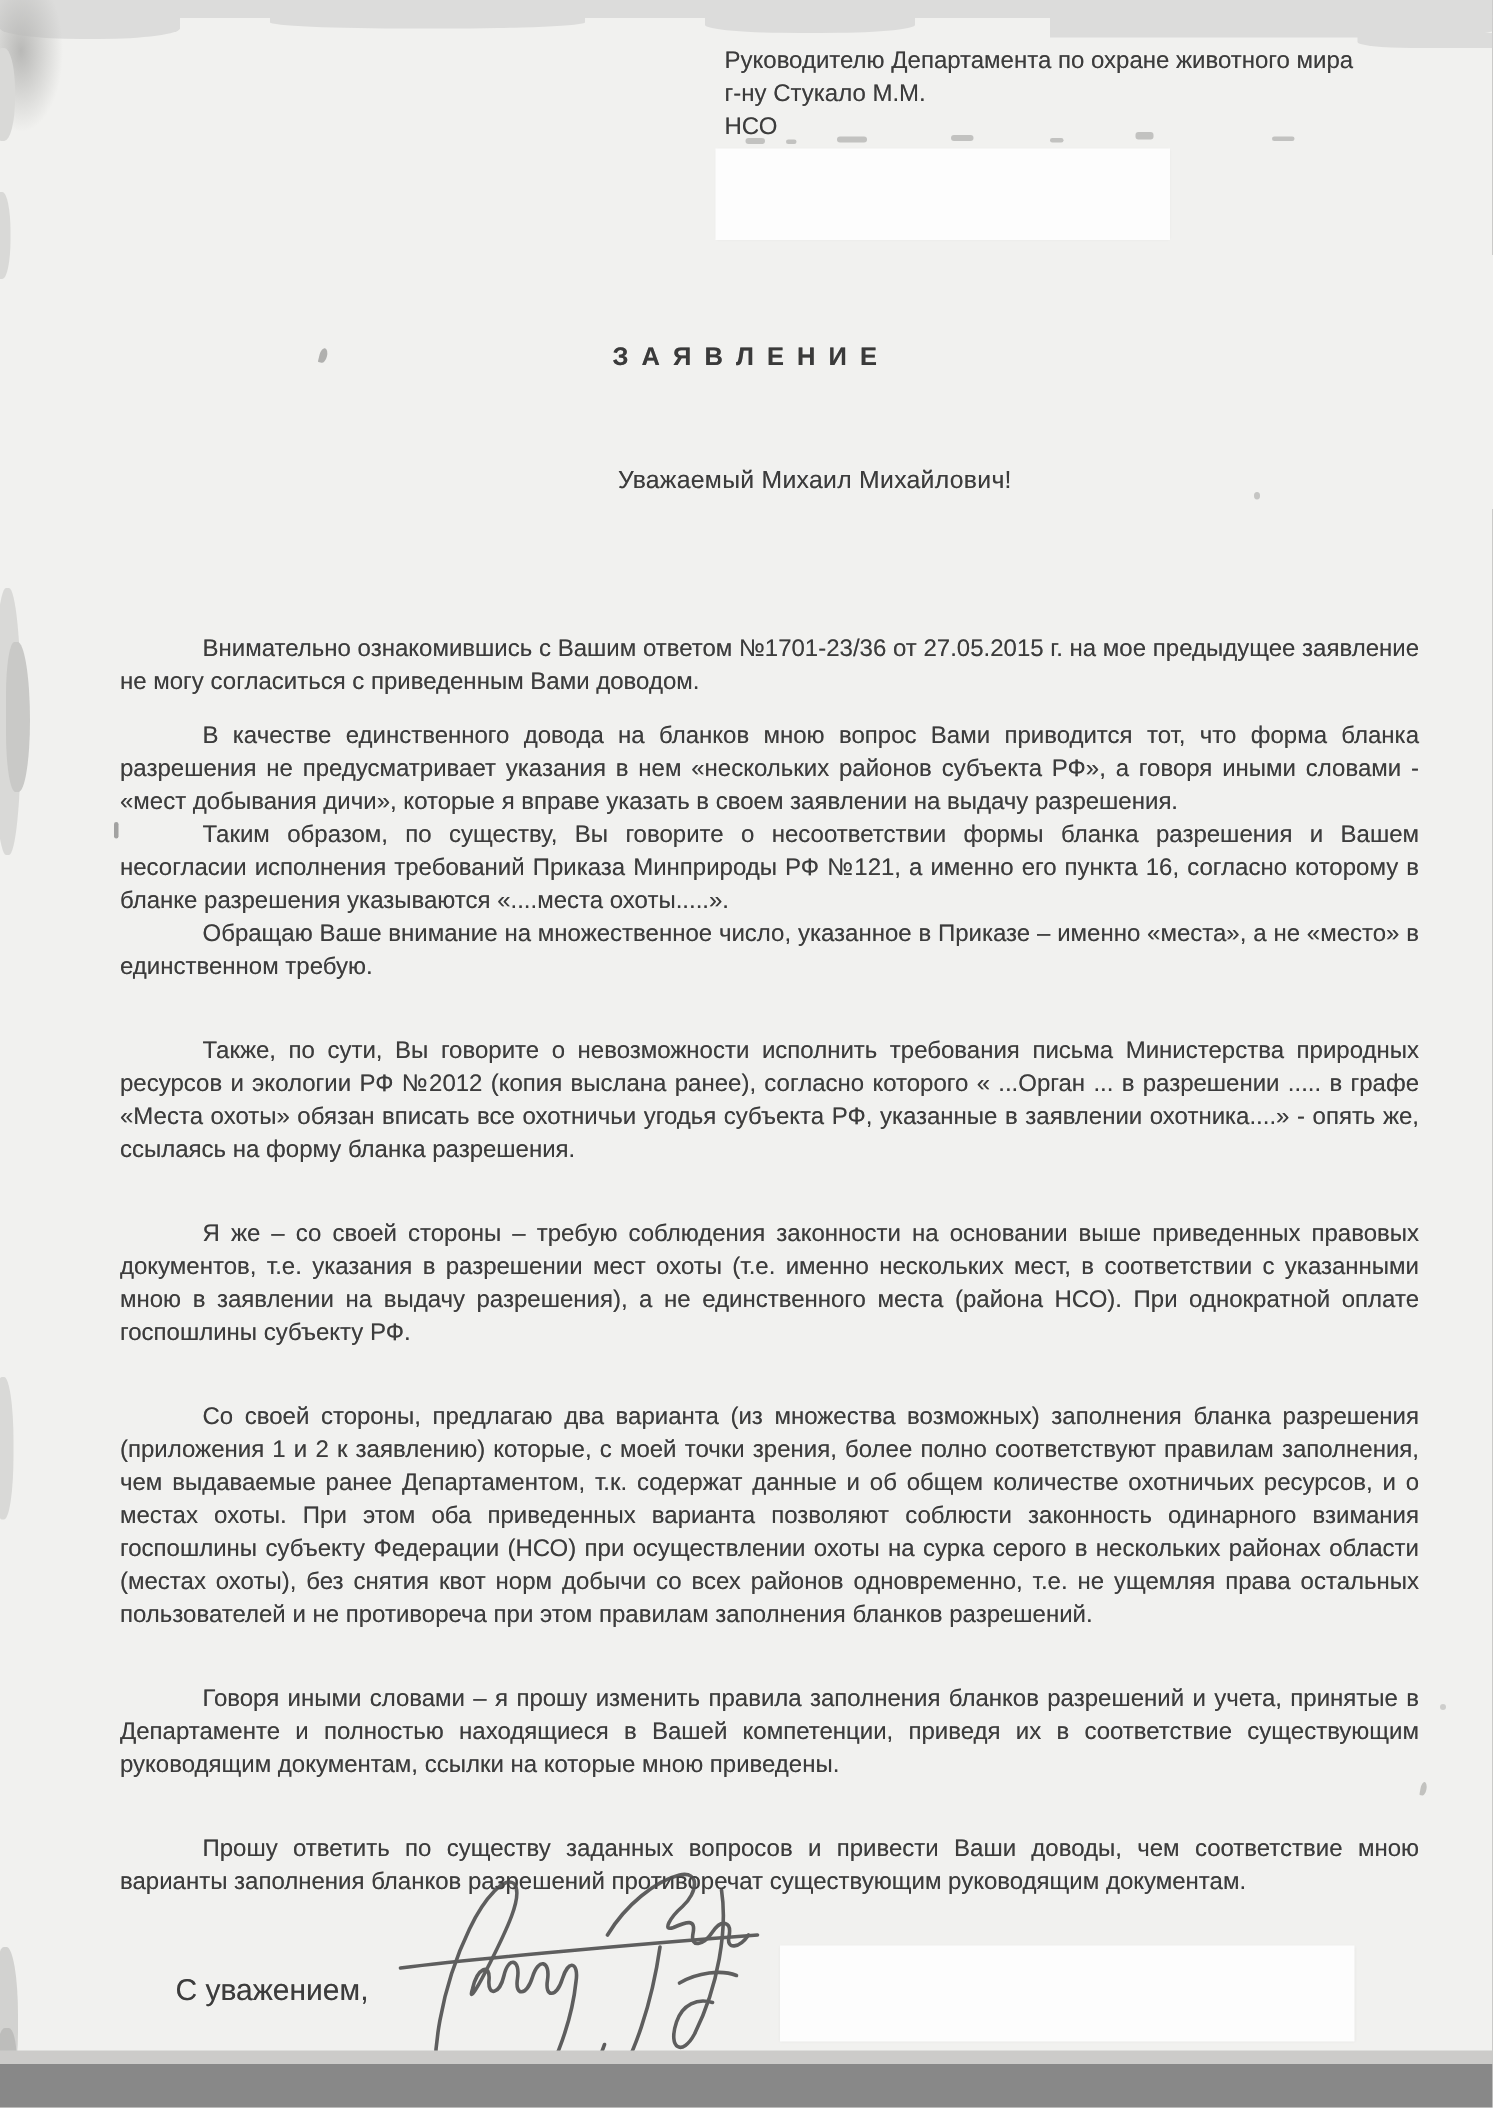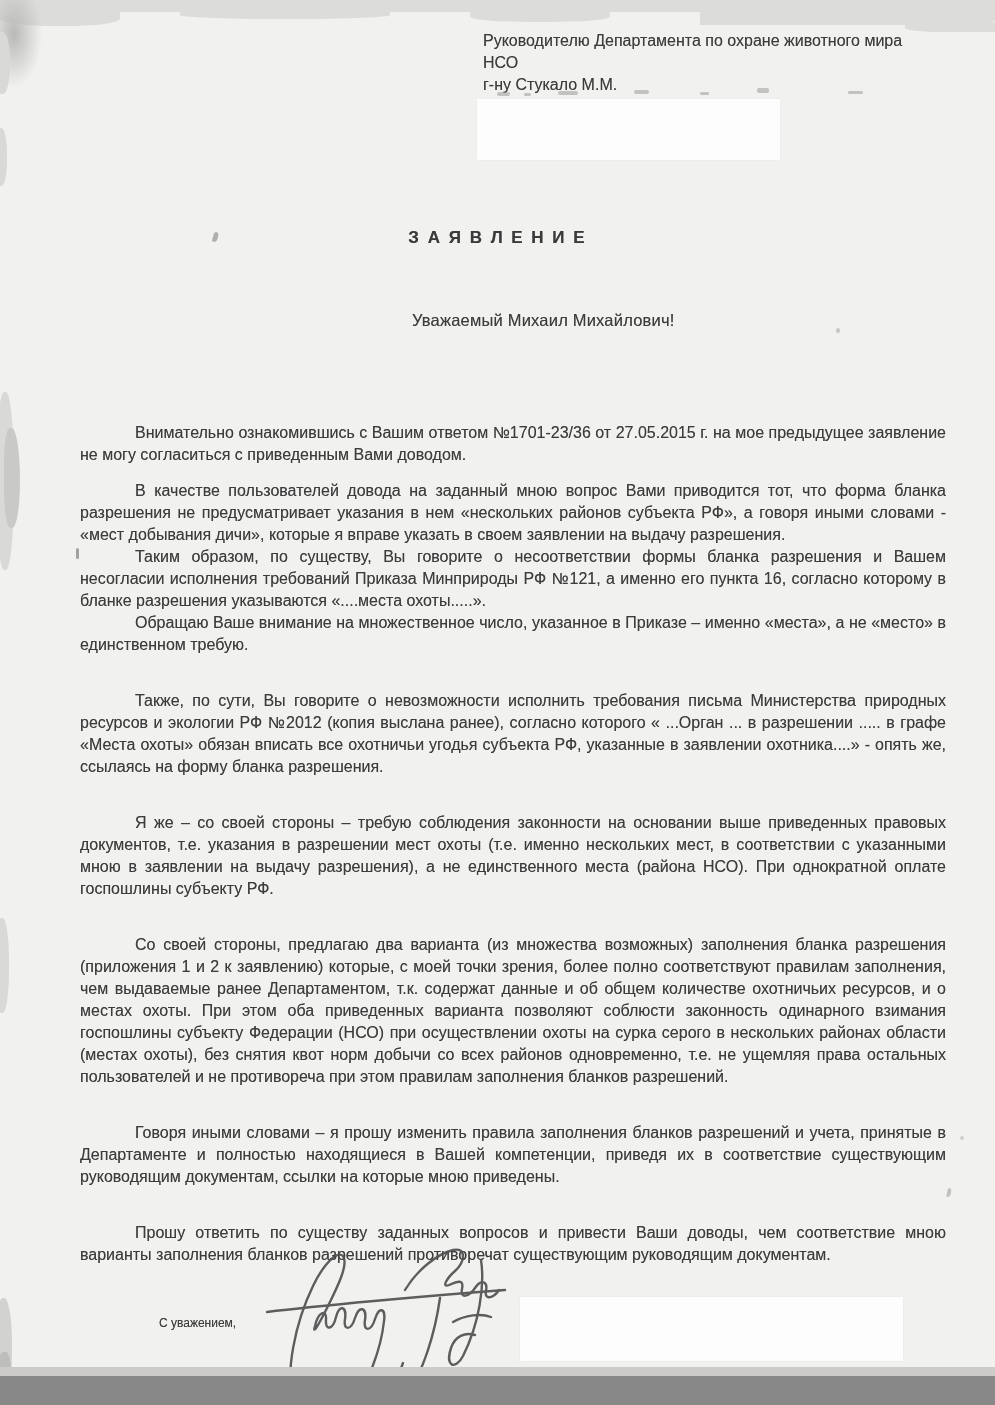--- a/index.html
+++ b/index.html
@@ -55,21 +55,21 @@
   
   .recipient{position:absolute;left:483px;top:30px;width:480px;font-size:16px;line-height:22px;}
   .copy-line{position:absolute;left:483px;top:171px;width:480px;font-size:16px;}
   .doc-title{position:absolute;left:0;top:228px;width:100%;text-align:center;
     font-size:17px;font-weight:bold;letter-spacing:2px;color:#3a3a3a;}
   .greeting{position:absolute;left:364px;top:311px;font-size:16.5px;letter-spacing:.2px;margin-left:48px;}
   .body-text{position:absolute;left:80px;top:388px;width:866px;font-size:16px;line-height:22px;
     text-align:justify;}
   .para{margin:0;text-indent:55px;}
   .para.gap{margin-bottom:14px;margin-top:34px;}
-  .closing{position:absolute;left:117px;top:1316px;font-size:12px;margin-left:42px;}
+  .closing{position:absolute;left:117px;top:1316px;font-size:20px;}
   
   .sig{position:absolute;left:255px;top:1238px;}
   .bottom-edge{position:absolute;left:0;top:1380px;}
   .bottom-strip{position:absolute;left:0;bottom:0;width:995px;height:9px;background:#cccbc9;}
 </style>
 </head>
 <body>
 
 <div class="page">
 
@@ -84,43 +84,43 @@
   <div class="edge-smudge es1"></div>
   <div class="edge-smudge es2"></div>
   <div class="edge-smudge es3"></div>
   <div class="edge-smudge es3b"></div>
   <div class="edge-smudge es4"></div>
   <div class="edge-smudge es5"></div>
   <div class="edge-smudge es5b"></div>
 
   <div class="recipient">
     <div>Руководителю Департамента по охране животного мира</div>
+    <div>г-ну Стукало М.М.</div>
     <div>НСО</div>
-    <div>г-ну Стукало М.М.</div>
   </div>
 
   <div class="remnant rm1"></div>
   <div class="remnant rm2"></div>
   <div class="remnant rm3"></div>
   <div class="remnant rm4"></div>
   <div class="remnant rm5"></div>
   <div class="remnant rm6"></div>
   <div class="remnant rm7"></div>
   <div class="redact redact-address"></div>
 
 
   <div class="doc-title">З А Я В Л Е Н И Е</div>
   <div class="speck sp-title"></div>
 
   <div class="greeting">Уважаемый Михаил Михайлович!</div>
   <div class="speck sp-a"></div>
 
   <div class="body-text">
     <p class="para gap">Внимательно ознакомившись с Вашим ответом №1701-23/36 от 27.05.2015 г. на мое предыдущее заявление не могу согласиться с приведенным Вами доводом.</p>
-    <p class="para">В качестве пользователей довода на заданный мною вопрос Вами приводится тот, что форма бланка разрешения не предусматривает указания в нем «нескольких районов субъекта РФ», а говоря иными словами - «мест добывания дичи», которые я вправе указать в своем заявлении на выдачу разрешения.</p>
+    <p class="para">В качестве единственного довода на бланков мною вопрос Вами приводится тот, что форма бланка разрешения не предусматривает указания в нем «нескольких районов субъекта РФ», а говоря иными словами - «мест добывания дичи», которые я вправе указать в своем заявлении на выдачу разрешения.</p>
     <p class="para">Таким образом, по существу, Вы говорите о несоответствии формы бланка разрешения и Вашем несогласии исполнения требований Приказа Минприроды РФ №121, а именно его пункта 16, согласно которому в бланке разрешения указываются «....места охоты.....».</p>
     <p class="para">Обращаю Ваше внимание на множественное число, указанное в Приказе – именно «места», а не «место» в единственном требую.</p>
     <p class="para gap">Также, по сути, Вы говорите о невозможности исполнить требования письма Министерства природных ресурсов и экологии РФ №2012 (копия выслана ранее), согласно которого « ...Орган ... в разрешении ..... в графе «Места охоты» обязан вписать все охотничьи угодья субъекта РФ, указанные в заявлении охотника....» - опять же, ссылаясь на форму бланка разрешения.</p>
     <p class="para gap">Я же – со своей стороны – требую соблюдения законности на основании выше приведенных правовых документов, т.е. указания в разрешении мест охоты (т.е. именно нескольких мест, в соответствии с указанными мною в заявлении на выдачу разрешения), а не единственного места (района НСО). При однократной оплате госпошлины субъекту РФ.</p>
     <p class="para gap">Со своей стороны, предлагаю два варианта (из множества возможных) заполнения бланка разрешения (приложения 1 и 2 к заявлению) которые, с моей точки зрения, более полно соответствуют правилам заполнения, чем выдаваемые ранее Департаментом, т.к. содержат данные и об общем количестве охотничьих ресурсов, и о местах охоты. При этом оба приведенных варианта позволяют соблюсти законность одинарного взимания госпошлины субъекту Федерации (НСО) при осуществлении охоты на сурка серого в нескольких районах области (местах охоты), без снятия квот норм добычи со всех районов одновременно, т.е. не ущемляя права остальных пользователей и не противореча при этом правилам заполнения бланков разрешений.</p>
     <p class="para gap">Говоря иными словами – я прошу изменить правила заполнения бланков разрешений и учета, принятые в Департаменте и полностью находящиеся в Вашей компетенции, приведя их в соответствие существующим руководящим документам, ссылки на которые мною приведены.</p>
     <p class="para gap">Прошу ответить по существу заданных вопросов и привести Ваши доводы, чем соответствие мною варианты заполнения бланков разрешений противоречат существующим руководящим документам.</p>
   </div>
 
   <div class="speck sp-ins"></div>

